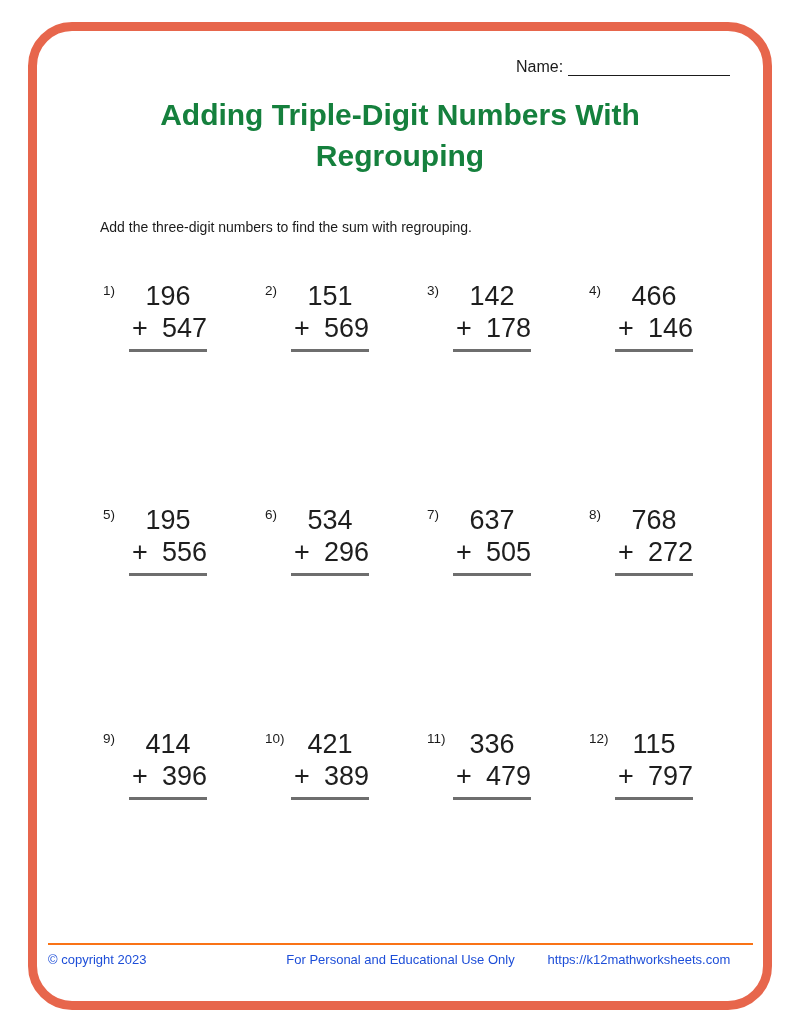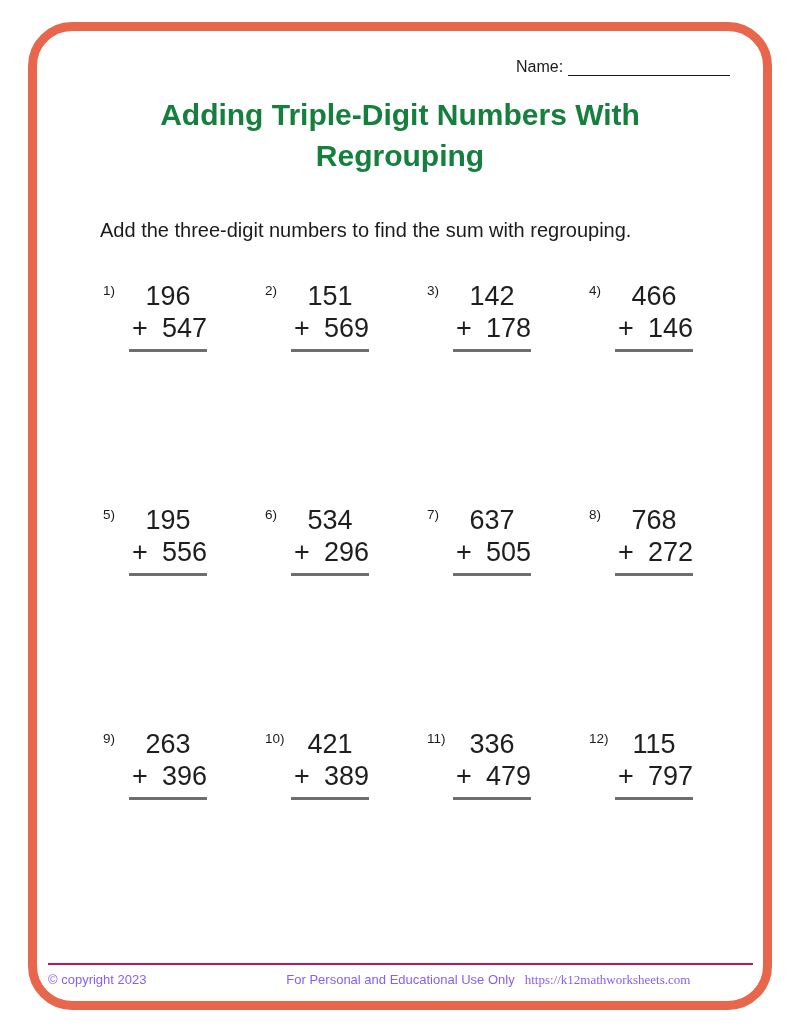--- a/index.html
+++ b/index.html
@@ -48,21 +48,21 @@
     font-weight:bold;
     font-size:30px;
     line-height:41px;
     color:#15803d;
   }
 
   
   .instruction {
     position:absolute;
     left:100px; top:219px;
-    font-size:20px;
+    font-size:14px;
     color:#1b1b1b;
   }
 
   
   .problems-grid {
     position:absolute;
     left:100px; top:281px;
     display:grid;
     grid-template-columns:repeat(4, 162px);
     grid-auto-rows:224px;
@@ -95,32 +95,32 @@
     color:#1e1e1e;
   }
   .rule {
     margin-top:4px;
     border-bottom:3px solid #6e6e6e;
   }
 
   
   .footer {
     position:absolute;
-    left:48px; top:963px;
+    left:48px; top:943px;
     width:705px;
-    border-top:2px solid #be185d;
+    border-top:2px solid #f97316;
     padding-top:7px;
     display:grid;
     grid-template-columns:1fr auto 1fr;
     font-size:13px;
-    color:#8b5cf6;
+    color:#1d4ed8;
   }
   .footer .f-left  { text-align:left;  }
   .footer .f-center{ text-align:center; padding:0 10px; }
-  .footer .f-right { text-align:left;font-family:Liberation Serif, serif; }
+  .footer .f-right { text-align:center; }
 </style>
 </head>
 <body>
 
 <div>
 
   <div class="border-frame" style="border-color: rgb(231, 102, 76);"></div>
 
   <div class="name-row">
     <span>Name:</span>
@@ -219,21 +219,21 @@
           <div class="pbottom">
             <span class="plus">+</span>
             <span>272</span>
           </div>
           <div class="rule"></div>
         </div>
       </div>
       <div class="problem">
         <span class="plabel">9)</span>
         <div class="pbody">
-          <div class="ptop">263</div>
+          <div class="ptop">414</div>
           <div class="pbottom">
             <span class="plus">+</span>
             <span>396</span>
           </div>
           <div class="rule"></div>
         </div>
       </div>
       <div class="problem">
         <span class="plabel">10)</span>
         <div class="pbody">

